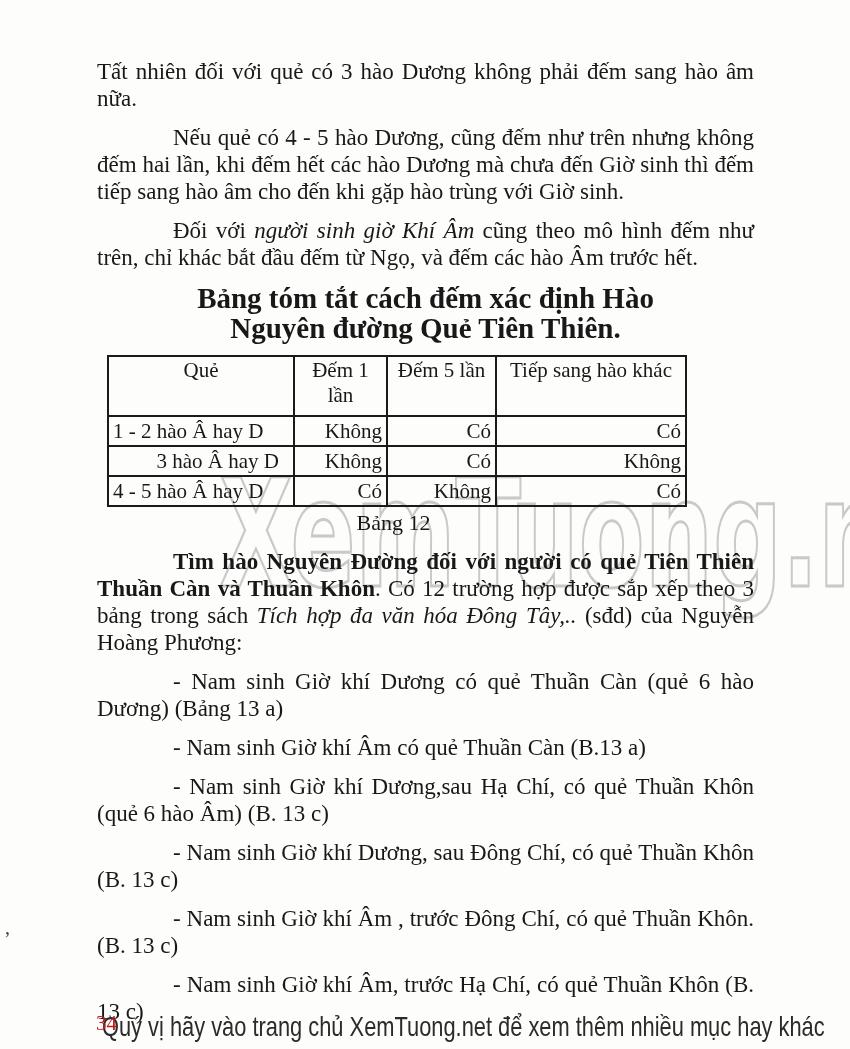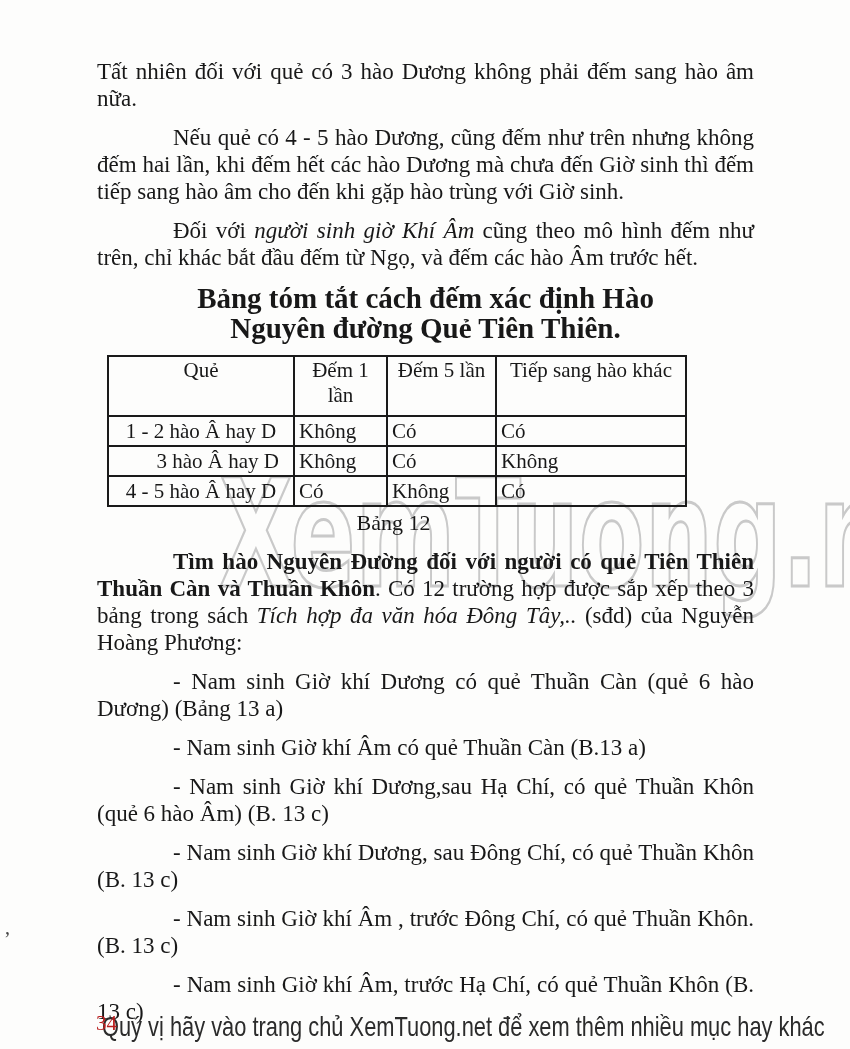--- a/index.html
+++ b/index.html
@@ -33,22 +33,22 @@
   .q-table th, .q-table td {
     border:2px solid #1a1a1a;
     font-size:21px;
     padding:1px 4px;
     background:transparent;
   }
   .q-table th {
     font-weight:normal; text-align:center; vertical-align:top;
     height:56px; white-space:nowrap;
   }
-  .q-table td { height:26px; text-align:left; white-space:nowrap; }
-  .q-table td.cell-left  { text-align:center;  padding-left:4px; }
+  .q-table td { height:26px; text-align:right; white-space:nowrap; }
+  .q-table td.cell-left  { text-align:left;  padding-left:4px; }
   .q-table td.cell-right { text-align:right; padding-right:14px; }
   .col-que  { width:186px; }
   .col-dem1 { width:93px;  }
   .col-dem2 { width:109px; }
   .col-tiep { width:190px; }
   .table-caption {
     margin:3px 0 0 0;
     font-size:22px; line-height:26px;
     text-align:center; padding-right:64px;
   }

